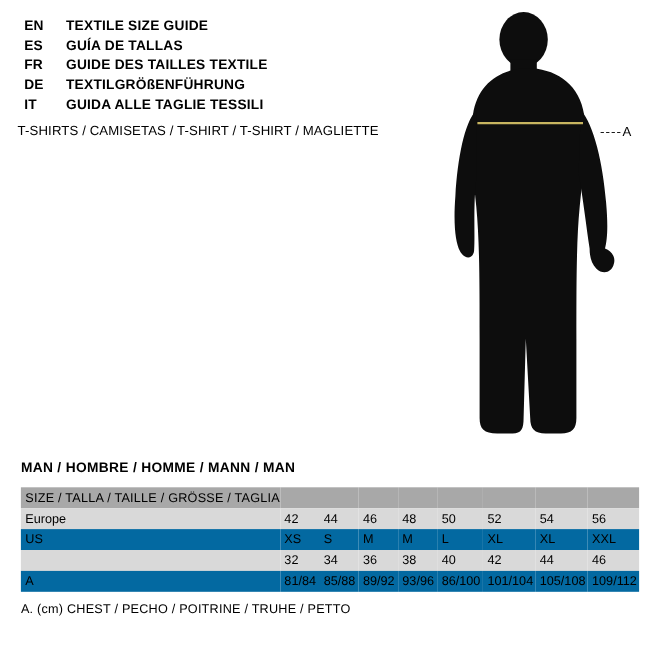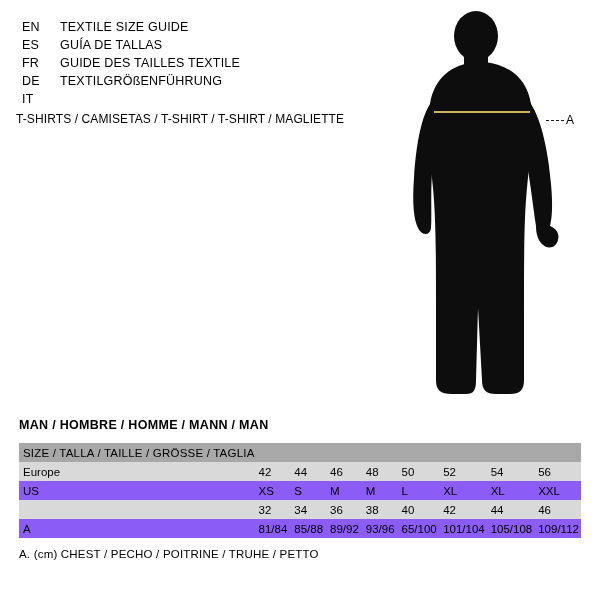--- a/index.html
+++ b/index.html
@@ -24,24 +24,25 @@
 
   
   .lang-block {
     position: absolute;
     top: 16px;
     left: 22px;
     width: 360px;
   }
   .lang-row {
     display: flex;
-    align-items: flex-end;
+    align-items: flex-start;
     height: 18px;
     font-size: 12.5px;
     letter-spacing: 0.2px;
+    font-weight: bold;
   }
   .lang-code {
     width: 38px;
     flex: 0 0 38px;
   }
   .lang-text {
     flex: 1 1 auto;
     white-space: nowrap;
   }
 
@@ -108,21 +109,21 @@
   }
   tr.head-row td {
     background: #a8a8a8;
     font-weight: normal;
     letter-spacing: 0.2px;
   }
   tr.shade td {
     background: #d9d9d9;
   }
   tr.plain td {
-    background: #8b5cf6;
+    background: #0369a1;
   }
   td.c-label { width: 86px; }
   td.c-val   { width: 66px; }
 
   .footnote {
     position: absolute;
     top: 548px;
     left: 19px;
     font-size: 11.5px;
     letter-spacing: 0.2px;
@@ -145,20 +146,21 @@
     <div class="lang-row">
       <span class="lang-code">FR</span>
       <span class="lang-text">GUIDE DES TAILLES TEXTILE</span>
     </div>
     <div class="lang-row">
       <span class="lang-code">DE</span>
       <span class="lang-text">TEXTILGRÖßENFÜHRUNG</span>
     </div>
     <div class="lang-row">
       <span class="lang-code">IT</span>
+      <span class="lang-text">GUIDA ALLE TAGLIE TESSILI</span>
     </div>
   </div>
 
   <div class="garment-block">
     <div class="garment-line">T-SHIRTS / CAMISETAS / T-SHIRT / T-SHIRT / MAGLIETTE</div>
   </div>
 
   <div class="figure-wrap">
     <svg width="195" height="395" viewBox="0 0 195 395">
 
@@ -257,21 +259,21 @@
         <td class="c-val">44</td>
         <td class="c-val">46</td>
       </tr>
 
       <tr class="plain">
         <td class="c-label">A</td>
         <td class="c-val">81/84</td>
         <td class="c-val">85/88</td>
         <td class="c-val">89/92</td>
         <td class="c-val">93/96</td>
-        <td class="c-val">65/100</td>
+        <td class="c-val">86/100</td>
         <td class="c-val">101/104</td>
         <td class="c-val">105/108</td>
         <td class="c-val">109/112</td>
       </tr>
     </tbody>
   </table>
 
   <div class="footnote">A. (cm) CHEST / PECHO / POITRINE / TRUHE / PETTO</div>
 
 </div>

